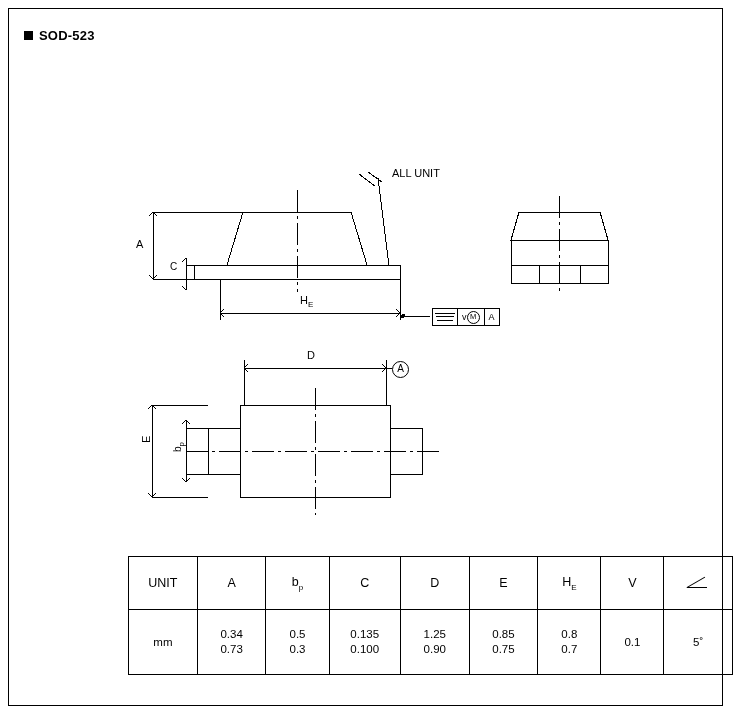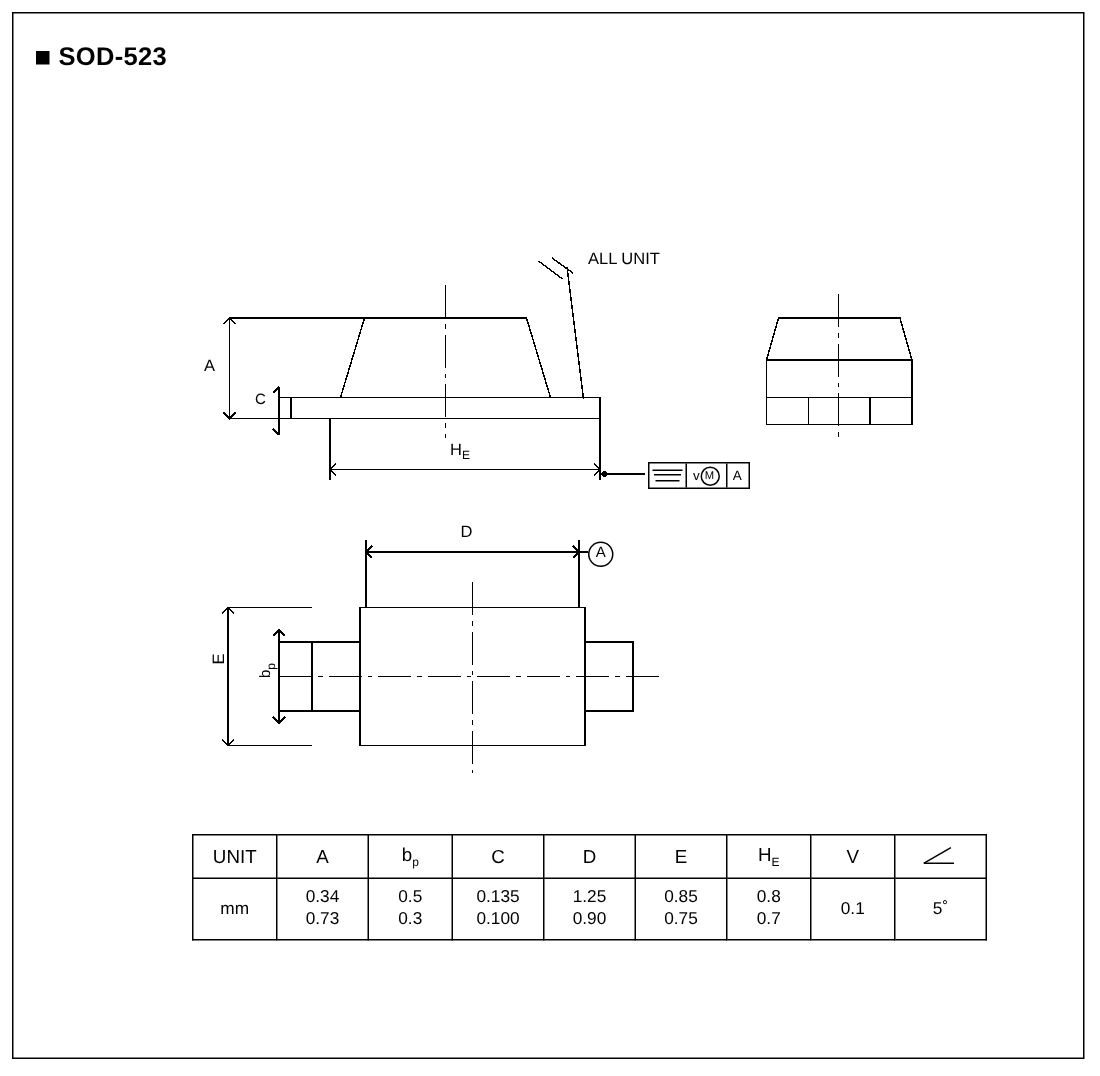--- a/index.html
+++ b/index.html
@@ -39,21 +39,21 @@
     align-items: center;
     gap: 6px;
   }
   .title-bullet {
     width: 9px;
     height: 9px;
     background: #000;
     display: inline-block;
   }
   .title-text {
-    font-size: 17px;
+    font-size: 13px;
     font-weight: bold;
     letter-spacing: 0.2px;
   }
   .lbl {
     position: absolute;
     font-size: 11px;
     white-space: nowrap;
   }
   .sub {
     font-size: 8px;
@@ -78,21 +78,21 @@
     left: 128px;
     top: 556px;
     border-collapse: collapse;
     font-size: 12px;
   }
   .dim-table td, .dim-table th {
     border: 1px solid #000;
     text-align: center;
     vertical-align: middle;
     font-weight: normal;
-    padding: 0;
+    padding: 12px;
   }
   .dim-table thead td {
     height: 28px;
     font-size: 12.5px;
   }
   .dim-table tbody td {
     height: 40px;
     font-size: 11.5px;
     line-height: 15px;
   }

